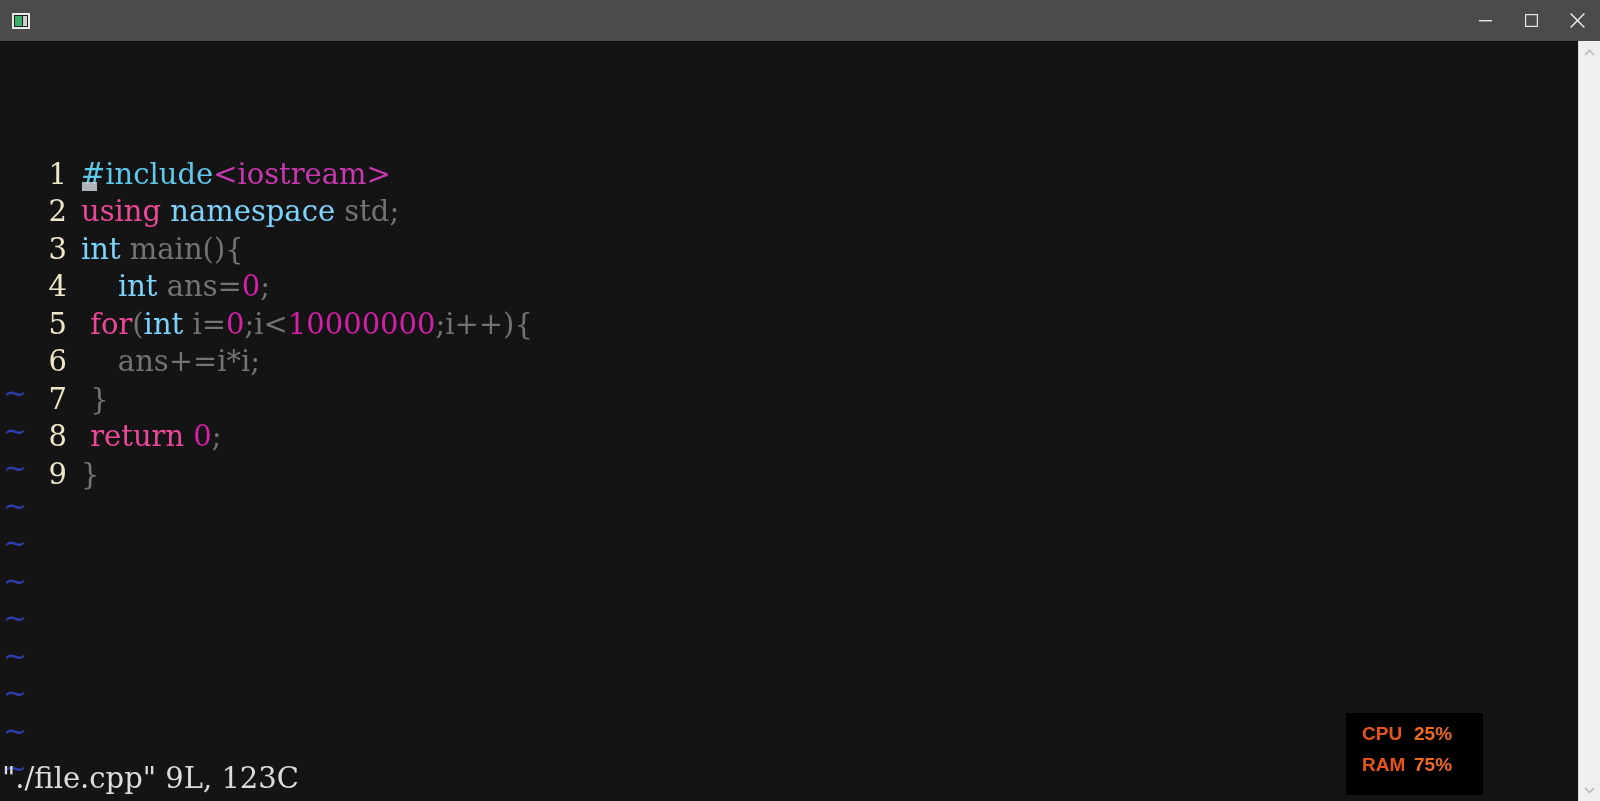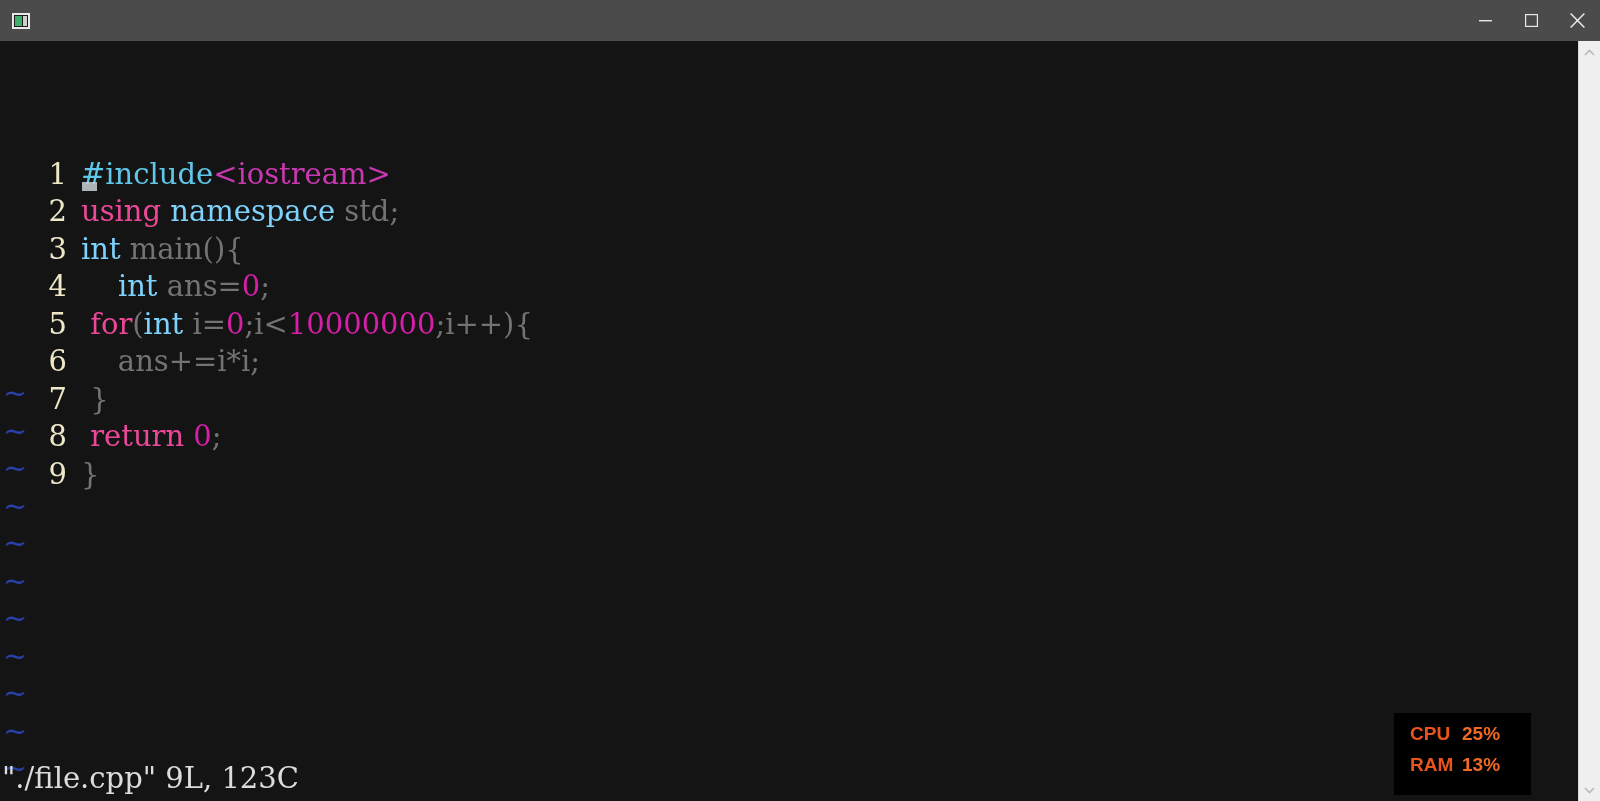--- a/index.html
+++ b/index.html
@@ -151,21 +151,20 @@
     left: 1346px;
     top: 672px;
     width: 137px;
     height: 82px;
     background: #000000;
     display: flex;
     flex-direction: column;
     justify-content: center;
     box-sizing: border-box;
     padding-left: 16px;
-    margin-left: 48px;
   }
   .sysrow {
     display: flex;
     align-items: baseline;
     height: 31px;
     font-family: "Liberation Sans", sans-serif;
     font-size: 19px;
     font-weight: bold;
     color: #e8541c;
   }
@@ -259,21 +258,21 @@
 
     <div class="statusline">"./file.cpp" 9L, 123C</div>
 
     <div class="sysmon">
       <div class="sysrow">
         <span class="sys-label">CPU</span>
         <span class="sys-val">25%</span>
       </div>
       <div class="sysrow">
         <span class="sys-label">RAM</span>
-        <span class="sys-val">13%</span>
+        <span class="sys-val">75%</span>
       </div>
     </div>
 
   </div>
 
   <div class="scrollbar">
     <div class="sb-arrow sb-up">
       <svg width="11" height="7" viewBox="0 0 11 7">
         <path d="M1,6 L5.5,1.5 L10,6" stroke="#b9b9b9" stroke-width="1.6" fill="none"></path>
       </svg>

